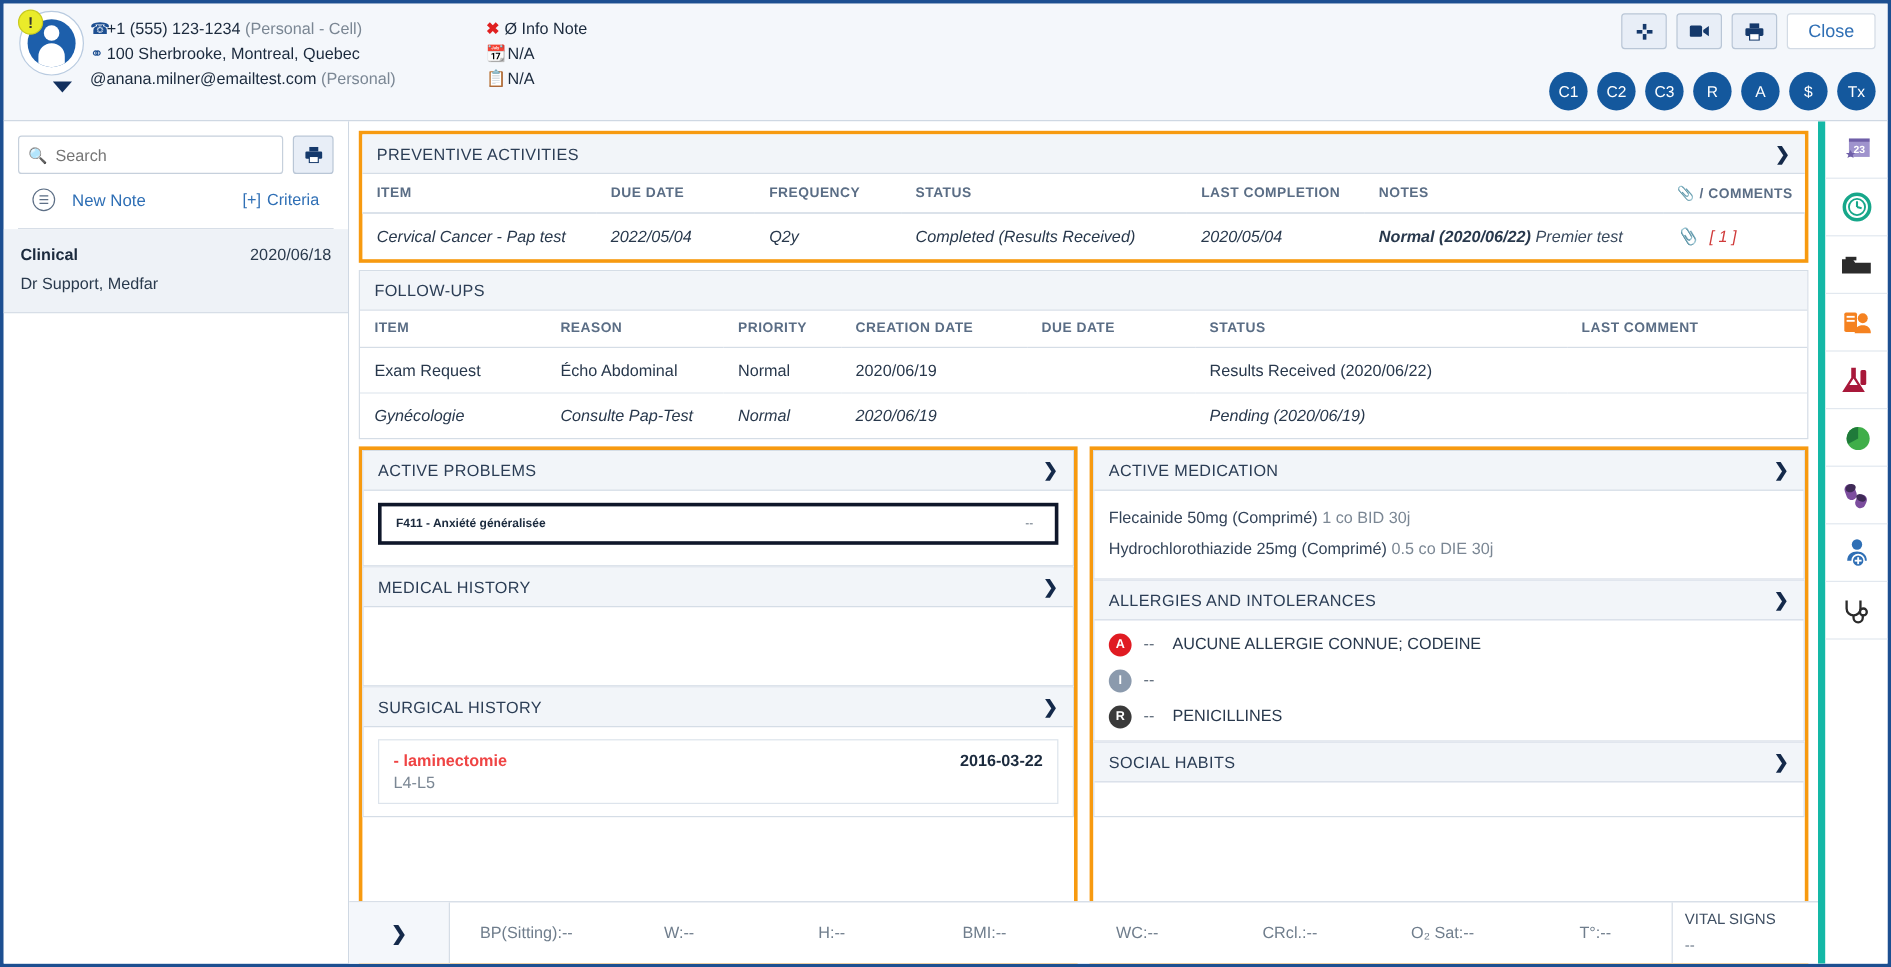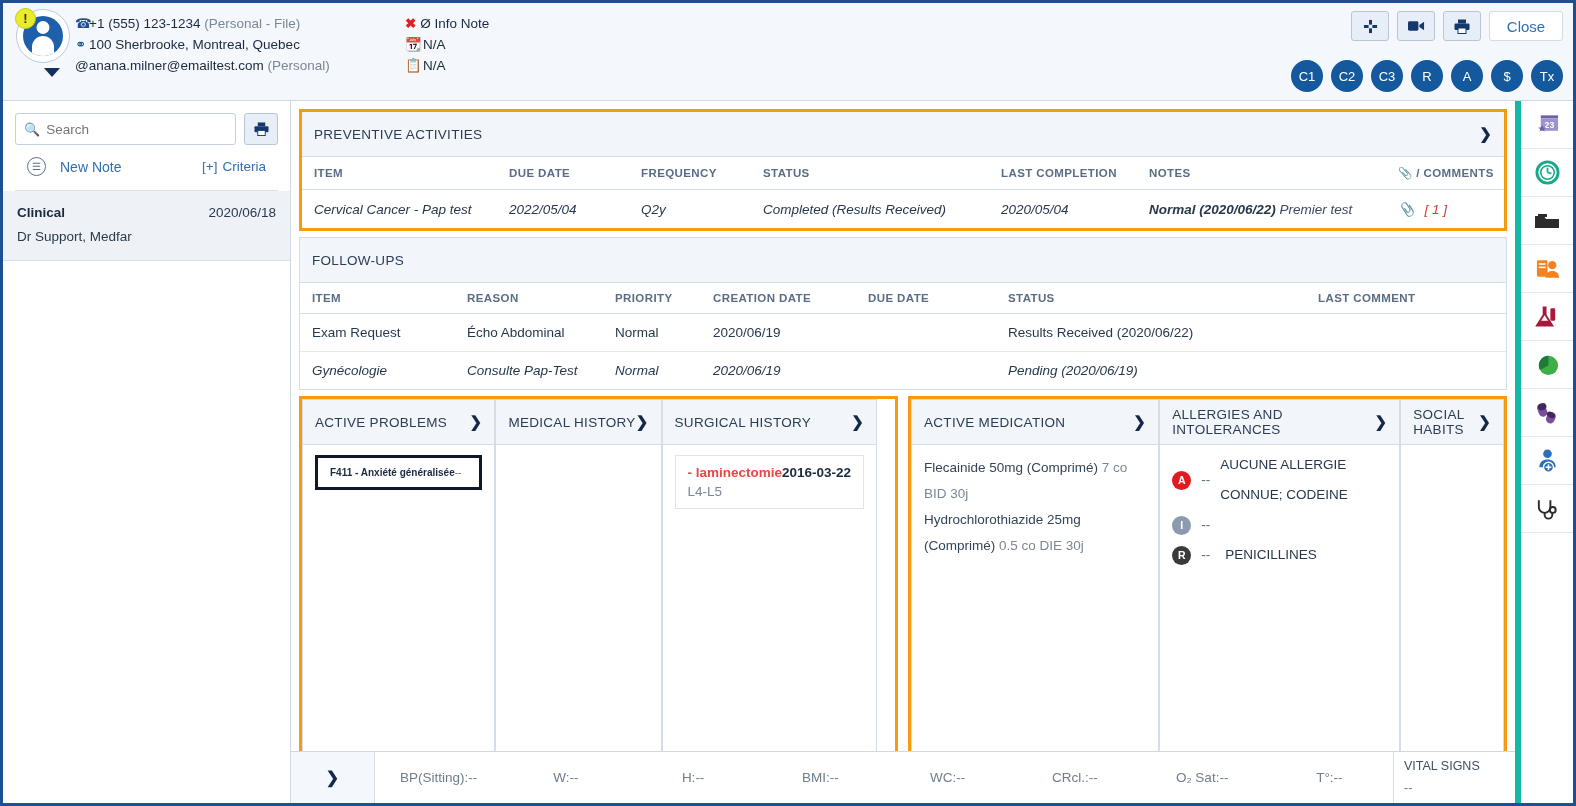--- a/index.html
+++ b/index.html
@@ -158,21 +158,21 @@
   .center {
     flex: 1; background: #ffffff; display: flex; flex-direction: column;
     padding: 8px 8px 0 8px; gap: 6px; overflow: hidden;
   }
   .card {
     border: 1px solid #d5dde6; background: #fff;
   }
   .card.hl { border: 3px solid #f79a10; }
   .card-hd {
     background: #f2f5f9; border-bottom: 1px solid #d5dde6;
-    height: 45px; display: flex; align-items: center;
+    height: 33px; display: flex; align-items: center;
     padding: 0 12px; color: #2b3d55; font-size: 13.5px; letter-spacing: .3px;
   }
   .card-hd .chev { margin-left: auto; color: #14294a; font-size: 15px; font-weight: bold; }
 
   table.grid { width: 100%; border-collapse: collapse; }
   table.grid th {
     text-align: left; font-size: 11.5px; color: #5a6d85; font-weight: bold;
     letter-spacing: .4px; padding: 9px 0 9px 12px; border-bottom: 1px solid #d5dde6;
     background: #fff; white-space: nowrap;
   }
@@ -180,21 +180,21 @@
     font-size: 13.5px; color: #28384c; padding: 11px 0 11px 12px;
     border-bottom: 1px solid #e2e8ef;
   }
   table.grid tr:last-child td { border-bottom: none; font-style: italic; }
   .notes-cell b { font-weight: bold; }
   .notes-cell .rest { color: #3a4a5e; }
   .clip { color: #5d6a79; }
   .cnt { color: #d03b3b; margin-left: 6px; }
 
   .two-col { display: flex; gap: 10px; flex: 1; min-height: 0; }
-  .col { flex: 1; display: flex; gap: 8px; }
+  .col { flex: 1; display: flex; flex-direction: column; gap: 8px; }
   .col.hl { border: 3px solid #f79a10; padding: 0; gap: 0; }
 
   .subcard { border: 1px solid #d5dde6; background: #fff; }
   .subcard-body { padding: 10px 12px; }
   .prob-row {
     border: 3px solid #0f172a; padding: 9px 12px;
     display: flex; justify-content: space-between; align-items: center;
     font-size: 10px;
   }
   .prob-row .nm { font-weight: bold; color: #1b2a3d; }
@@ -264,21 +264,21 @@
         <div class="silhouette"></div>
         <div class="badge">!</div>
       </div>
       <div class="avatar-caret"></div>
     </div>
 
 
     <div class="pt-contact">
       <div class="row">
         <span class="ic">☎</span><span>+1 (555) 123-1234</span>
-        <span class="muted">(Personal - File)</span>
+        <span class="muted">(Personal - Cell)</span>
       </div>
       <div class="row">
         <span class="ic">⚭</span><span>100 Sherbrooke, Montreal, Quebec</span>
       </div>
       <div class="row">
         <span>@anana.milner@emailtest.com</span>
         <span class="muted">(Personal)</span>
       </div>
     </div>
 
@@ -488,21 +488,21 @@
 
         <div class="col hl">
           <div class="subcard">
             <div class="card-hd">
               <span>ACTIVE MEDICATION</span>
               <span class="chev">❯</span>
             </div>
             <div class="subcard-body" style="height:73px">
               <div class="med-line">
                 <span class="nm">Flecainide 50mg (Comprimé)</span>
-                <span class="dose">7 co BID 30j</span>
+                <span class="dose">1 co BID 30j</span>
               </div>
               <div class="med-line">
                 <span class="nm">Hydrochlorothiazide 25mg (Comprimé)</span>
                 <span class="dose">0.5 co DIE 30j</span>
               </div>
             </div>
           </div>
 
           <div class="subcard">
             <div class="card-hd">

